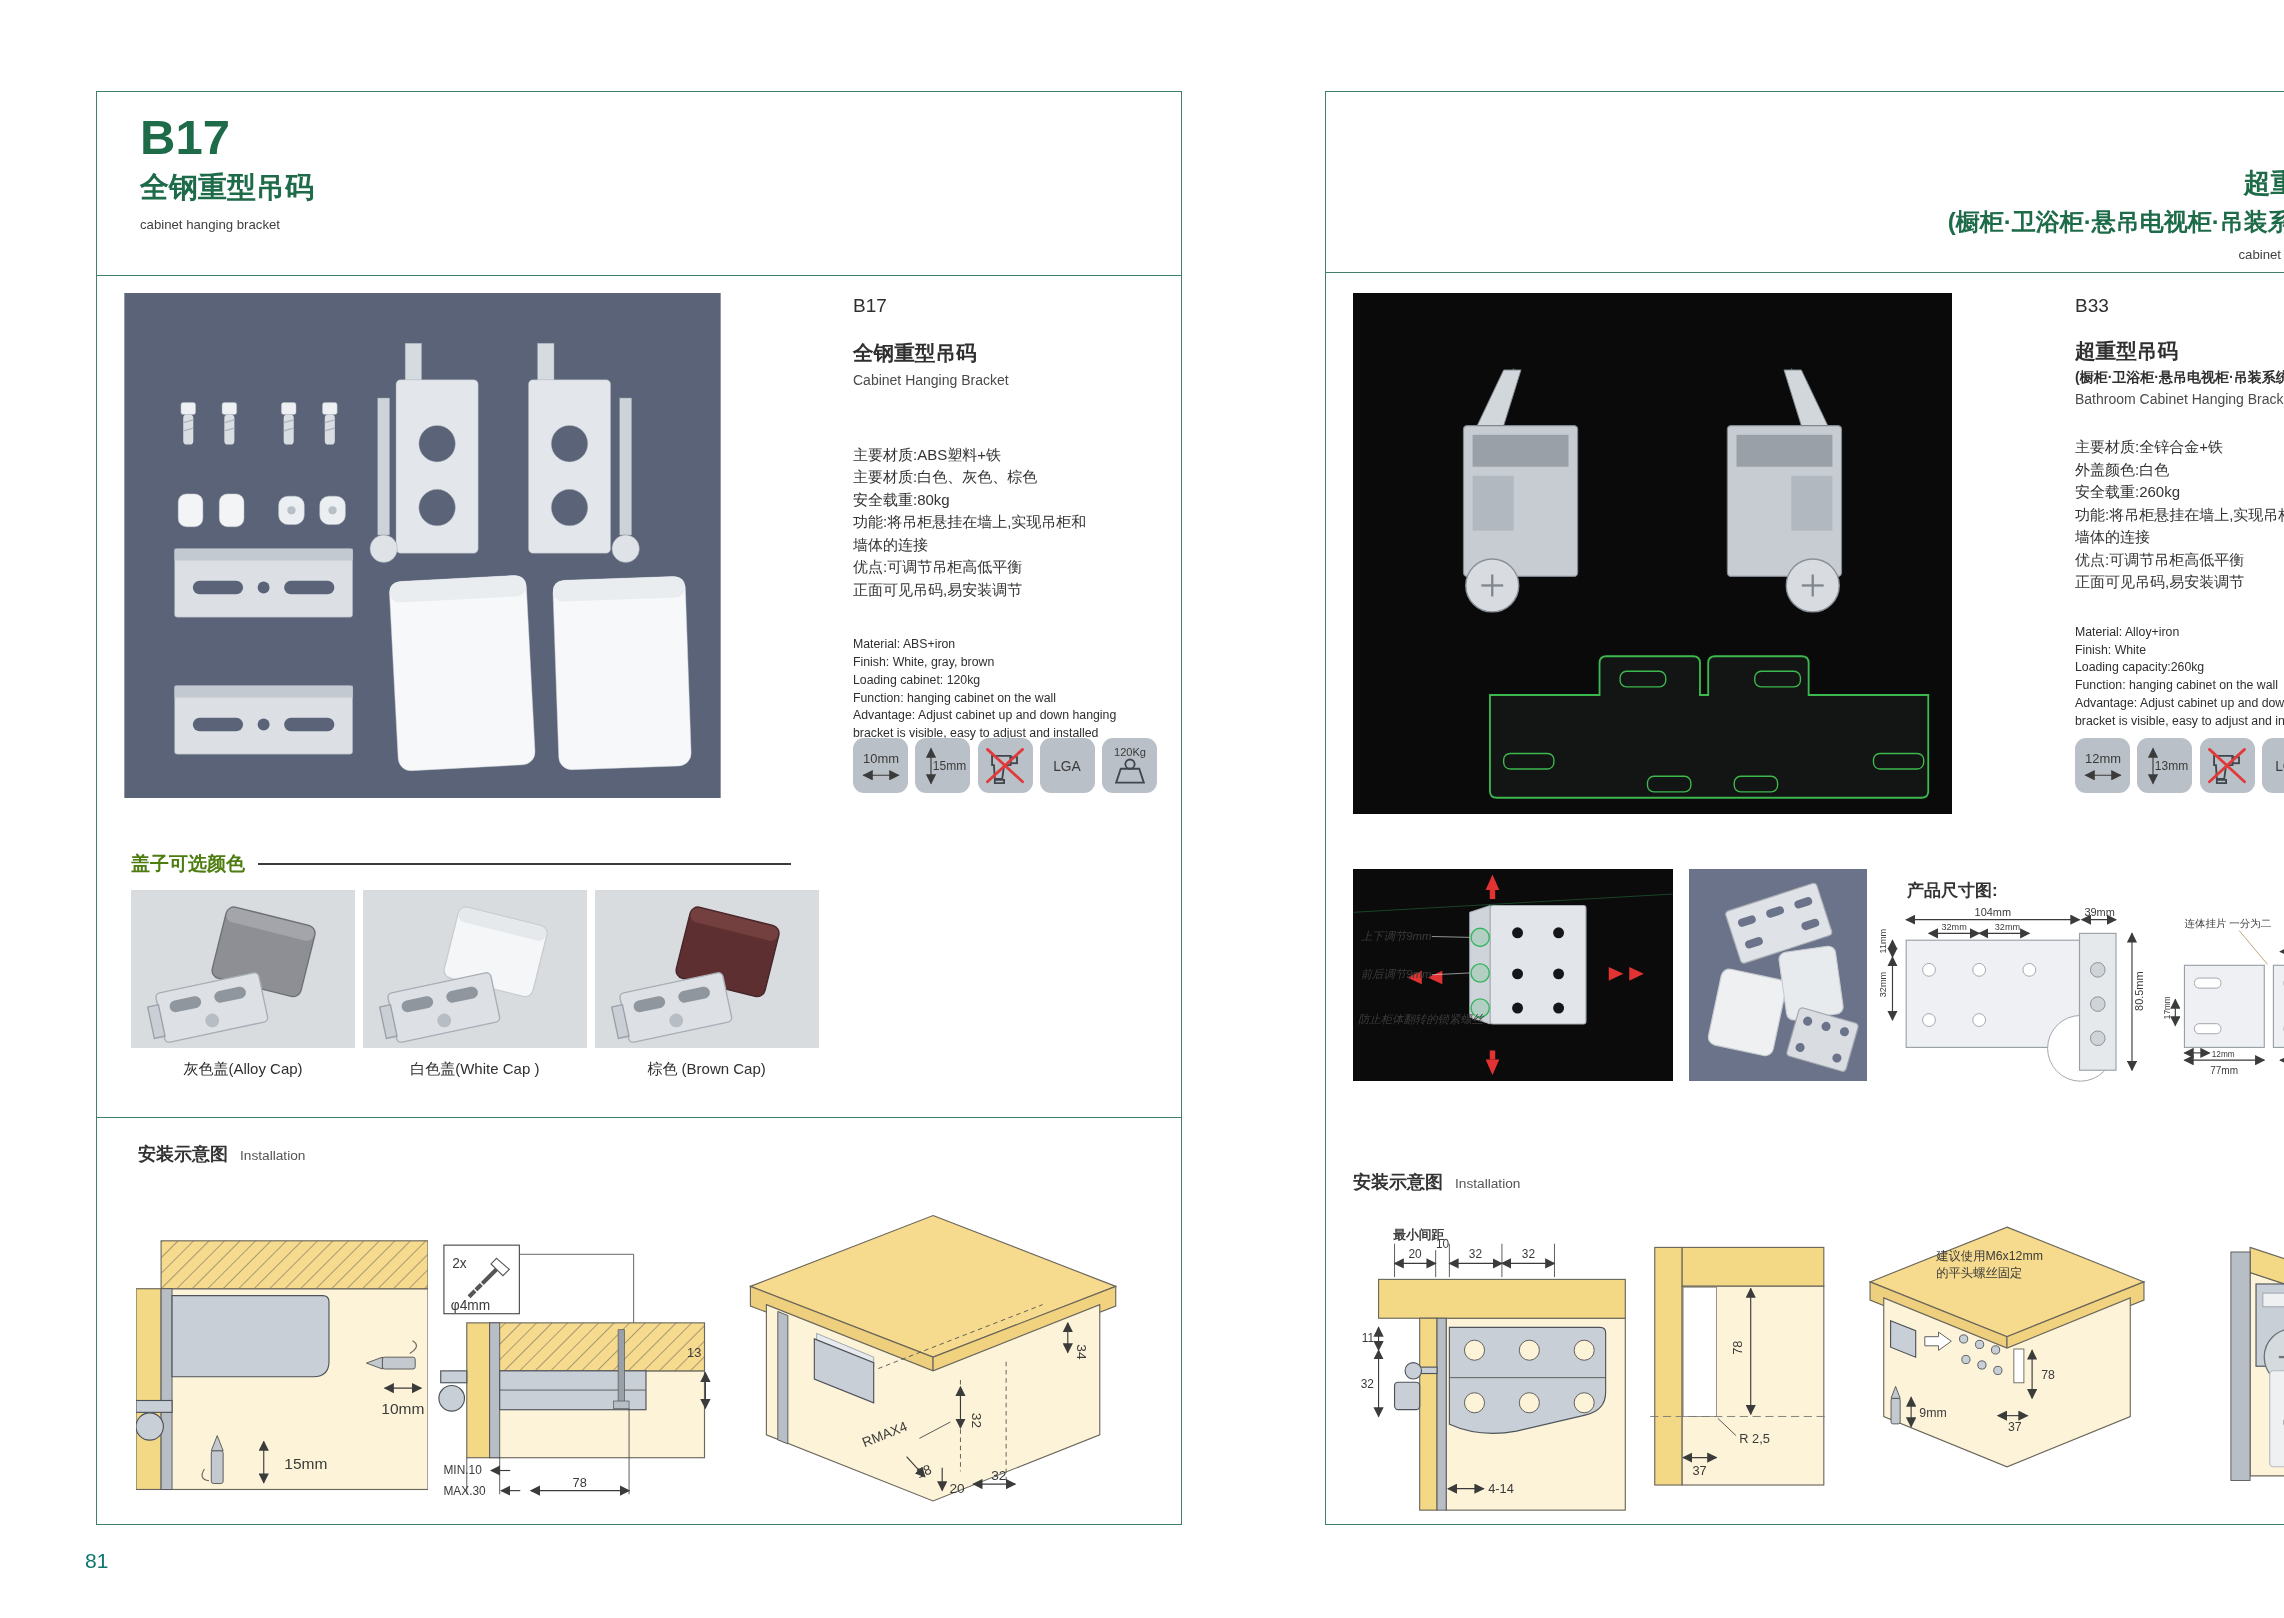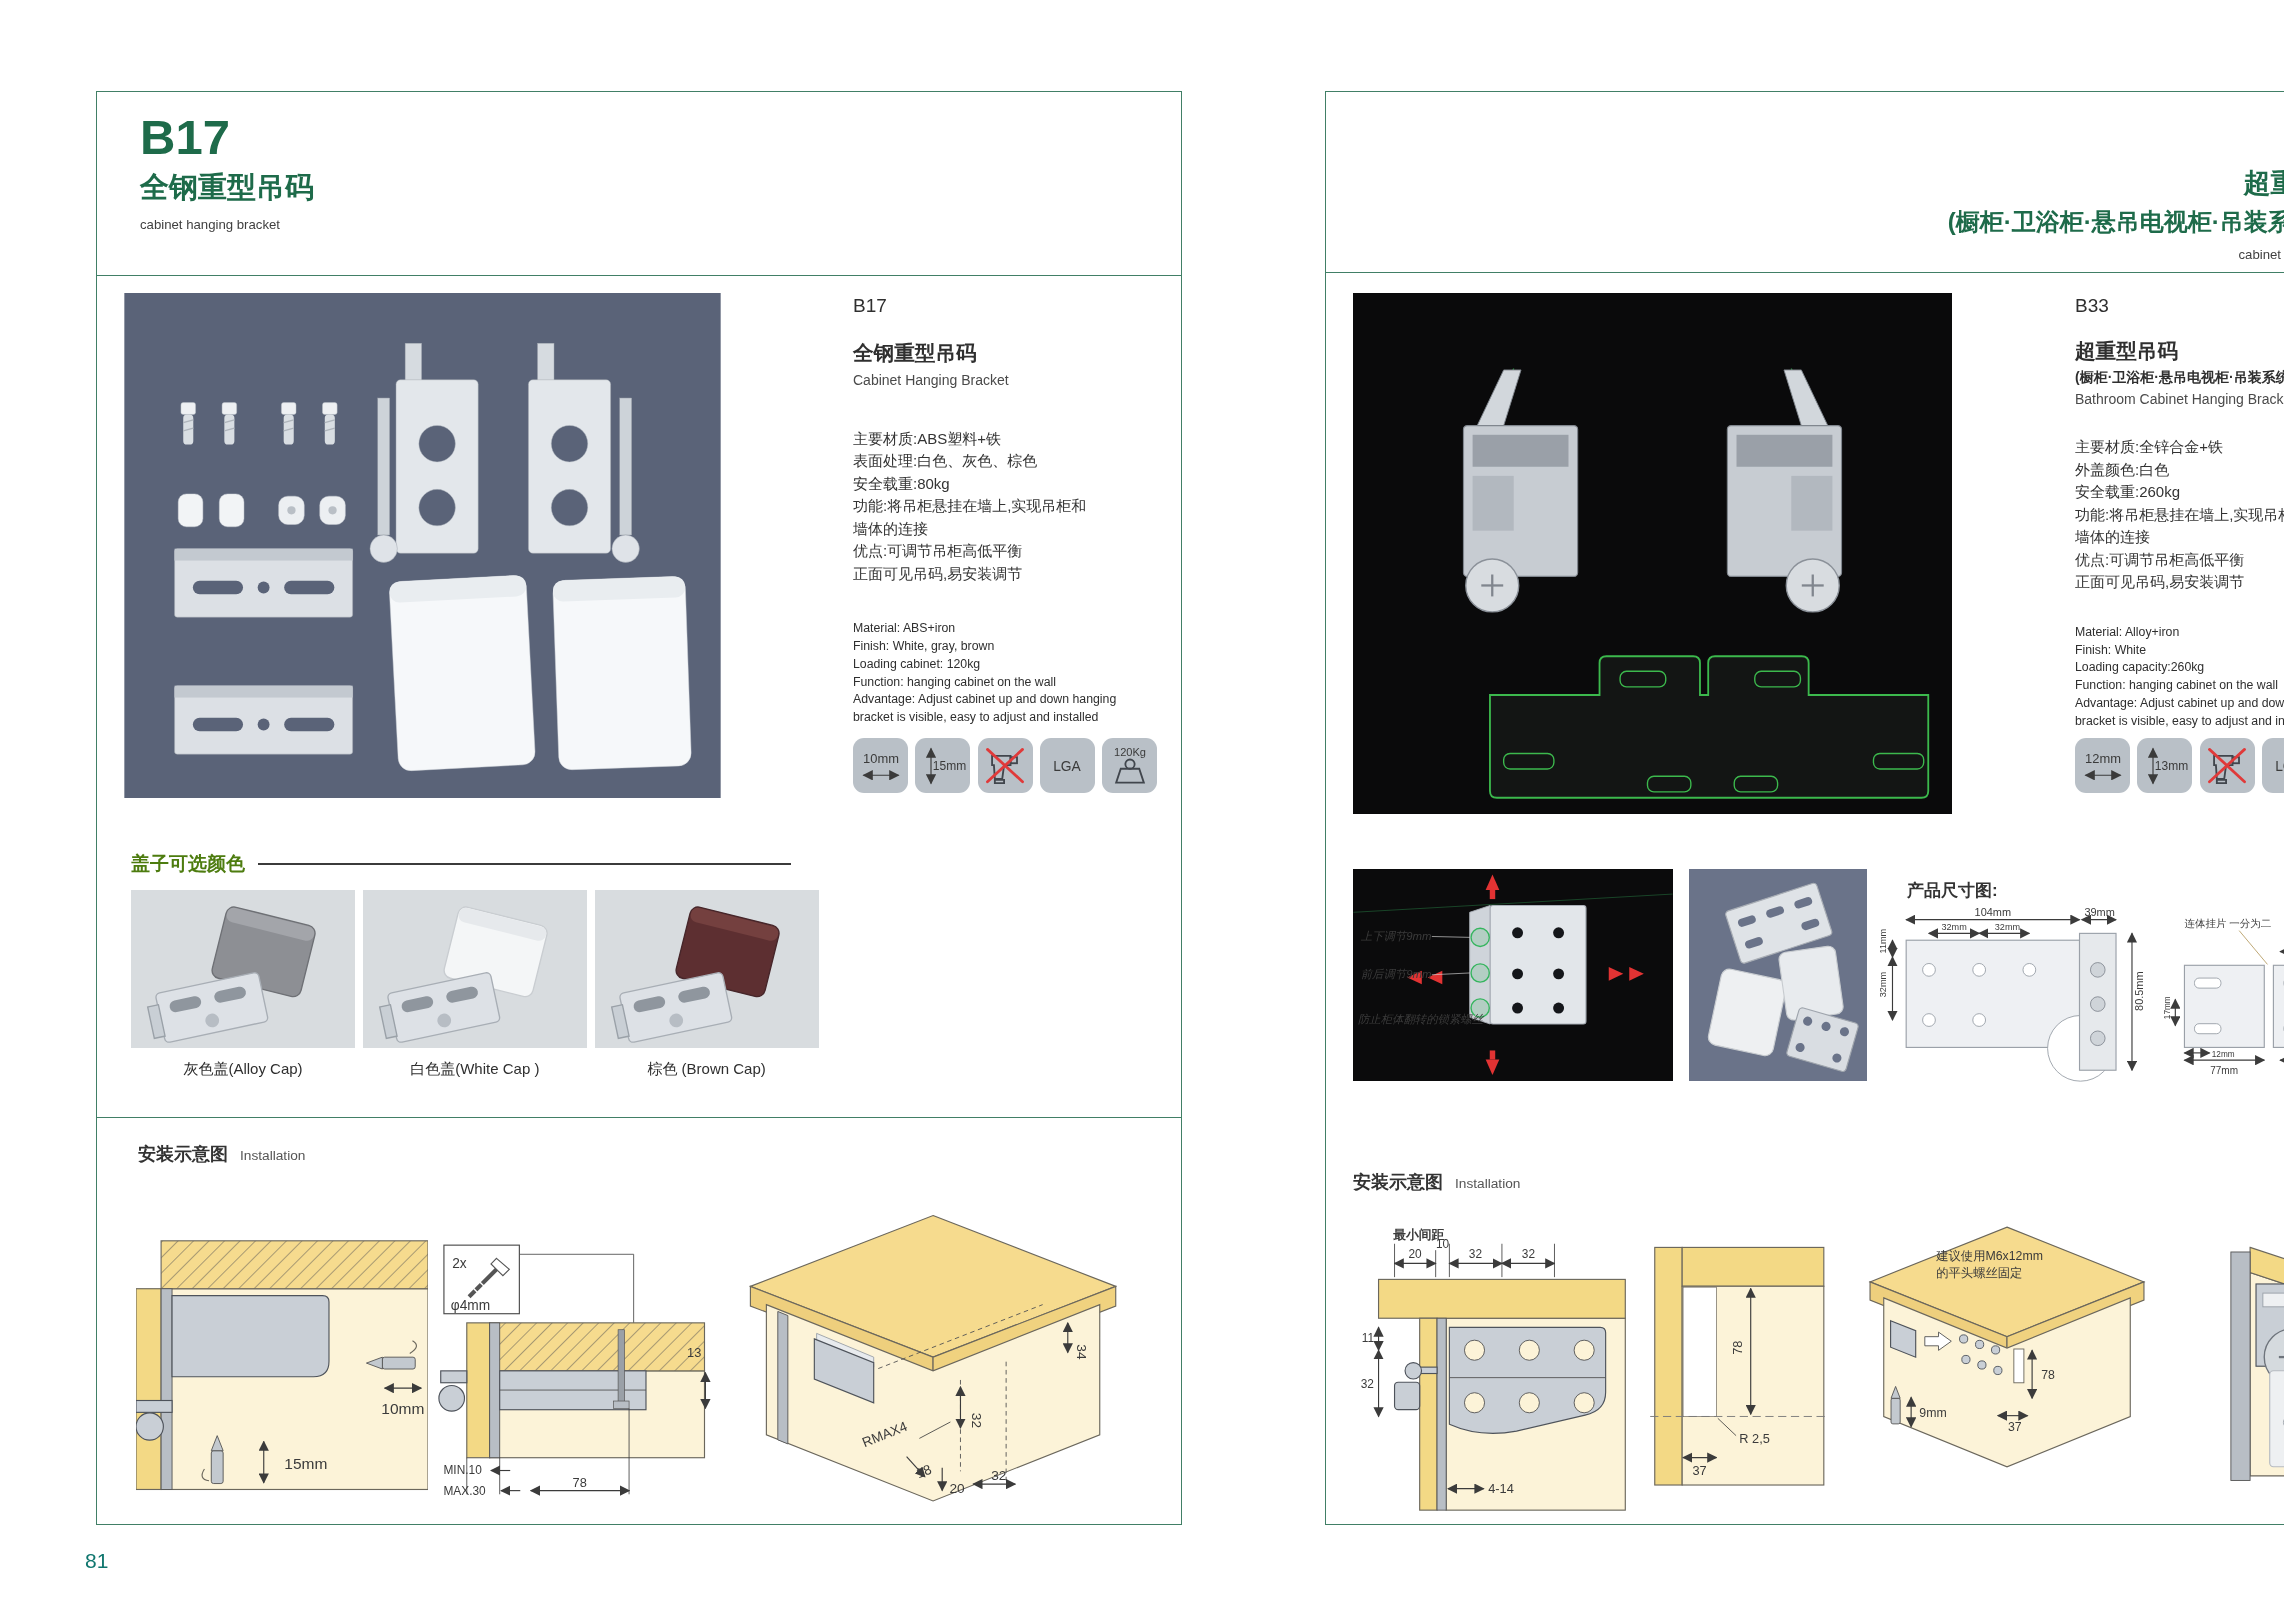--- a/index.html
+++ b/index.html
@@ -13,21 +13,21 @@
   .hdr .subtitle{font-size:24px;font-weight:bold;color:#1e6b4a;margin-top:4.6px;}
   .hdr .tagline{font-size:13.2px;color:#3f3f3f;margin-top:9px;}
   .hdr-l{padding:21px 0 0 43px;}
   .hdr-r{padding:18px 26.5px 0 0;text-align:right;}
   .photo{position:absolute;overflow:hidden;font-style:italic;}
   .info{position:absolute;}
   .info .code{font-size:19px;color:#2f2f2f;}
   .info .name{font-size:20.6px;font-weight:bold;color:#2f2f2f;margin-top:22px;}
   .info .name-sub{font-size:14px;font-weight:bold;color:#2f2f2f;margin-top:3.7px;}
   .info .name-en{font-size:14px;color:#4a4a4a;margin-top:4.6px;}
-  .specs-cn{margin-top:40px;font-size:15px;line-height:1.5;color:#333;}
+  .specs-cn{margin-top:56px;font-size:15px;line-height:1.5;color:#333;}
   .specs-cn.tight{margin-top:29px;}
   .specs-en{margin-top:35px;font-size:12.3px;line-height:1.45;color:#2f2f2f;}
   .specs-cn div,.specs-en div{white-space:nowrap;}
   .icons{position:absolute;display:flex;gap:7.3px;}
   .icon{width:55px;height:55px;background:#b9c0c7;border-radius:11px;display:flex;align-items:center;justify-content:center;}
   .caps-head{position:absolute;display:flex;align-items:center;}
   .caps-head .t{font-size:19px;font-weight:bold;color:#4d7c0f;white-space:nowrap;}
   .caps-head .rule{height:1.4px;background:#3b3b3b;margin-left:12.8px;}
   .tiles{position:absolute;display:flex;gap:7.8px;}
   .tile{width:224px;height:158px;background:#d8dcdf;}
@@ -152,21 +152,21 @@
       </g>
     </svg>
   </div>
 
   <div class="info" style="left:756px;top:203px;width:292px;">
     <div class="code">B17</div>
     <div class="name">全钢重型吊码</div>
     <div class="name-en">Cabinet Hanging Bracket</div>
     <div class="specs-cn">
       <div>主要材质:ABS塑料+铁</div>
-      <div>表面处理:白色、灰色、棕色</div>
+      <div>主要材质:白色、灰色、棕色</div>
       <div>安全载重:80kg</div>
       <div>功能:将吊柜悬挂在墙上,实现吊柜和</div>
       <div>墙体的连接</div>
       <div>优点:可调节吊柜高低平衡</div>
       <div>正面可见吊码,易安装调节</div>
     </div>
     <div class="specs-en">
       <div>Material: ABS+iron</div>
       <div>Finish: White, gray, brown</div>
       <div>Loading cabinet: 120kg</div>

